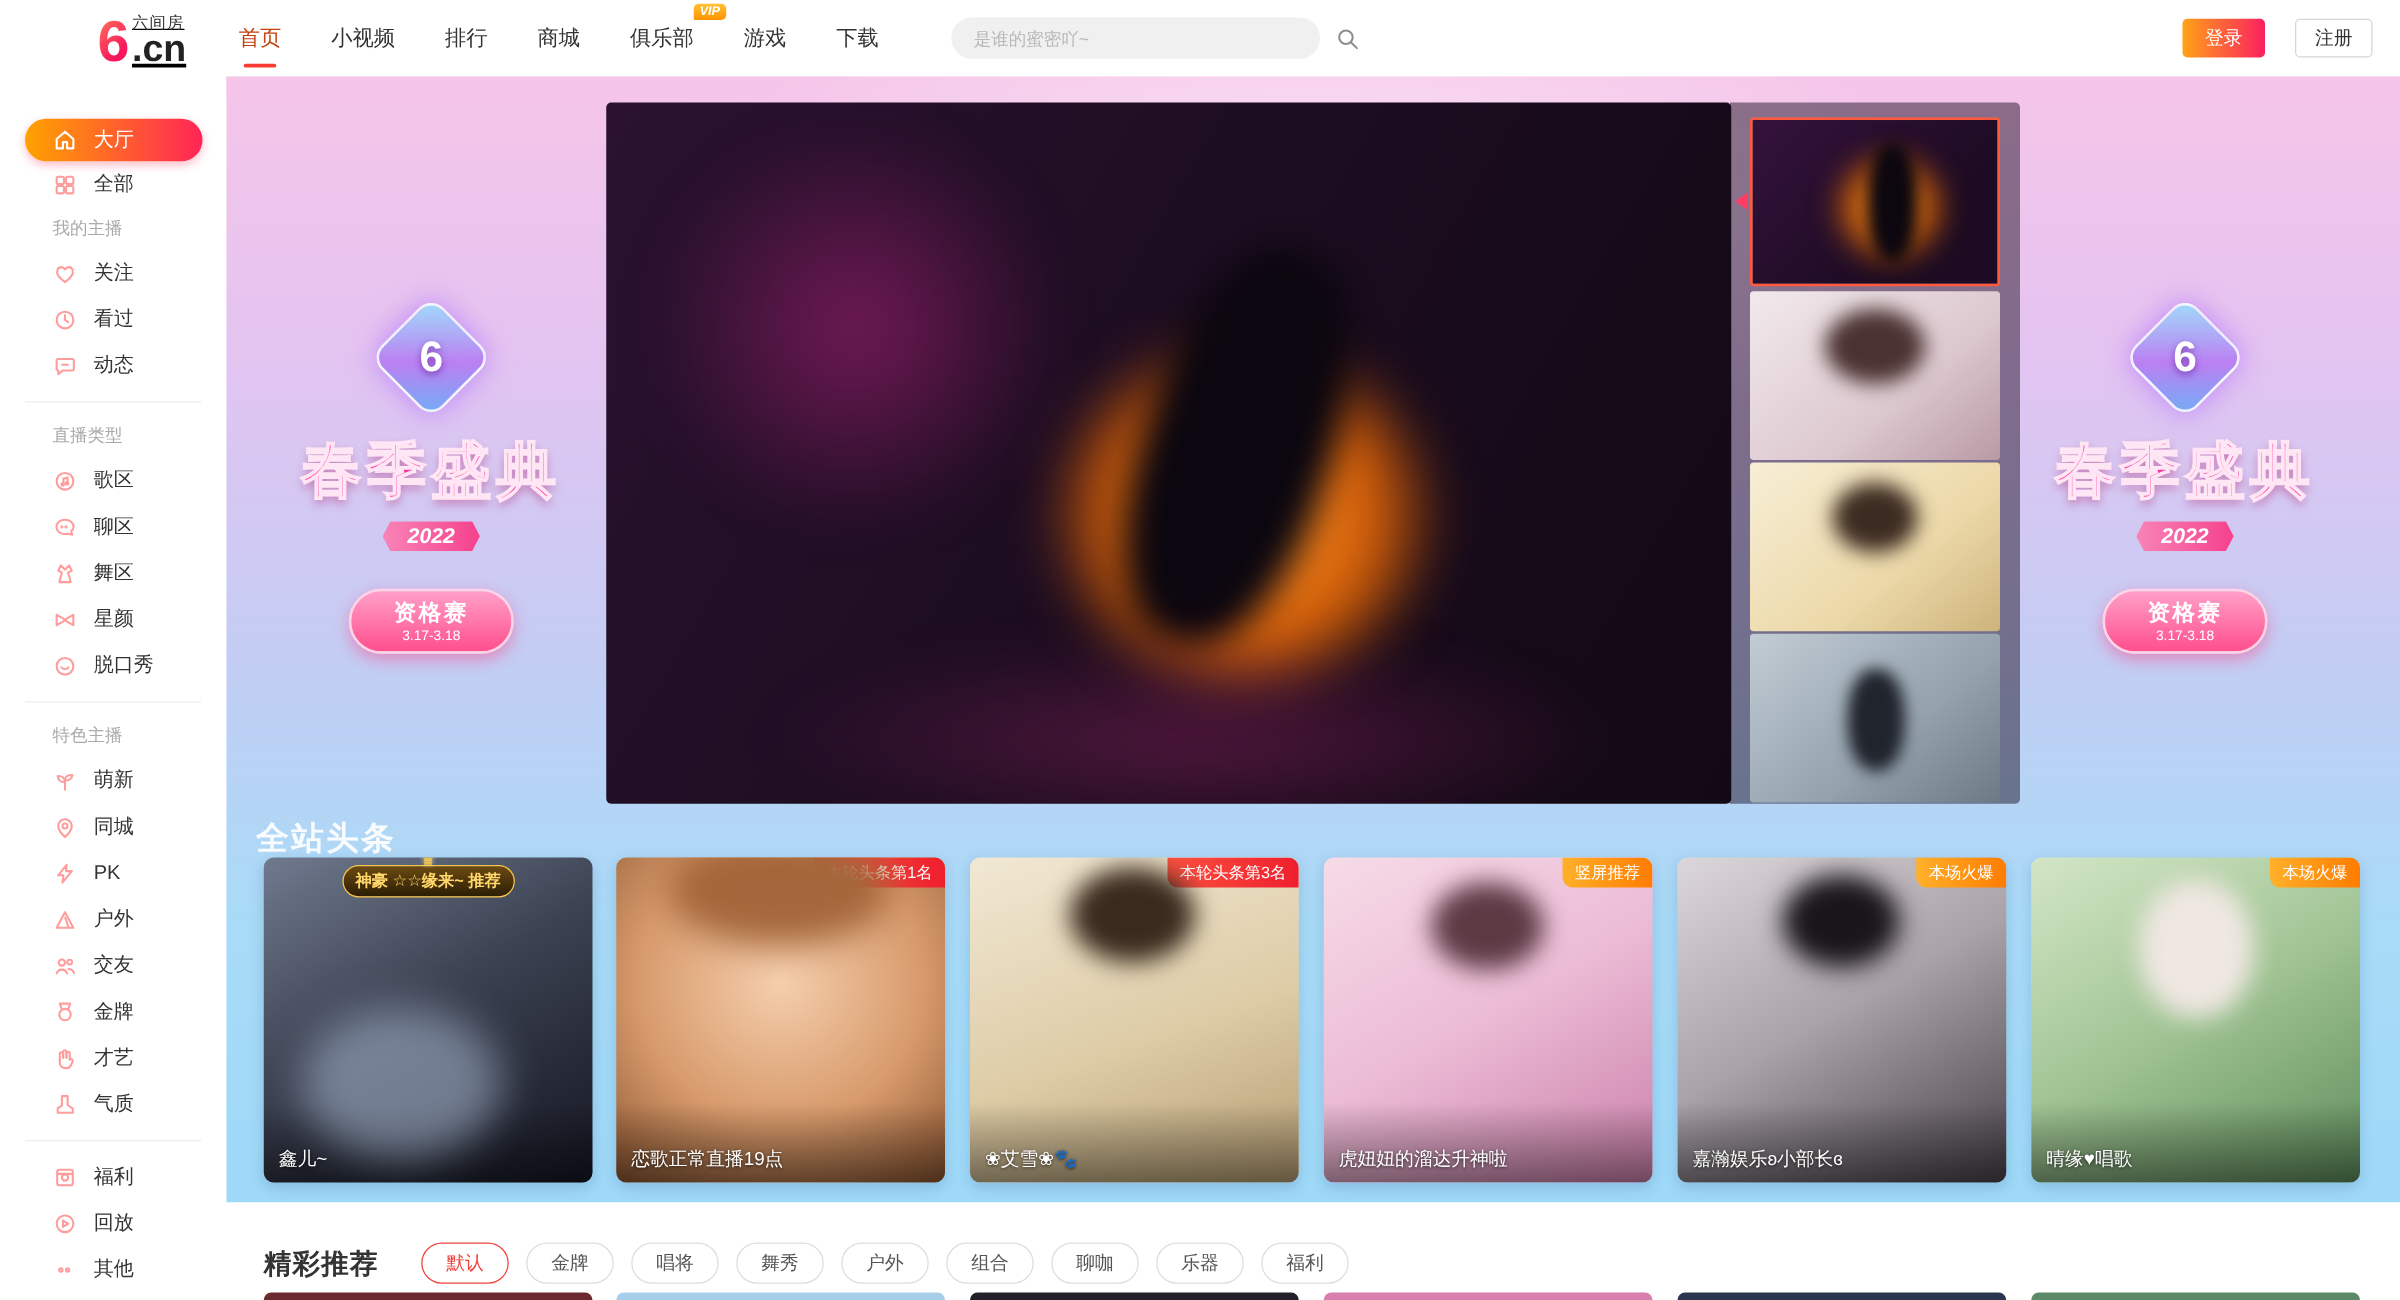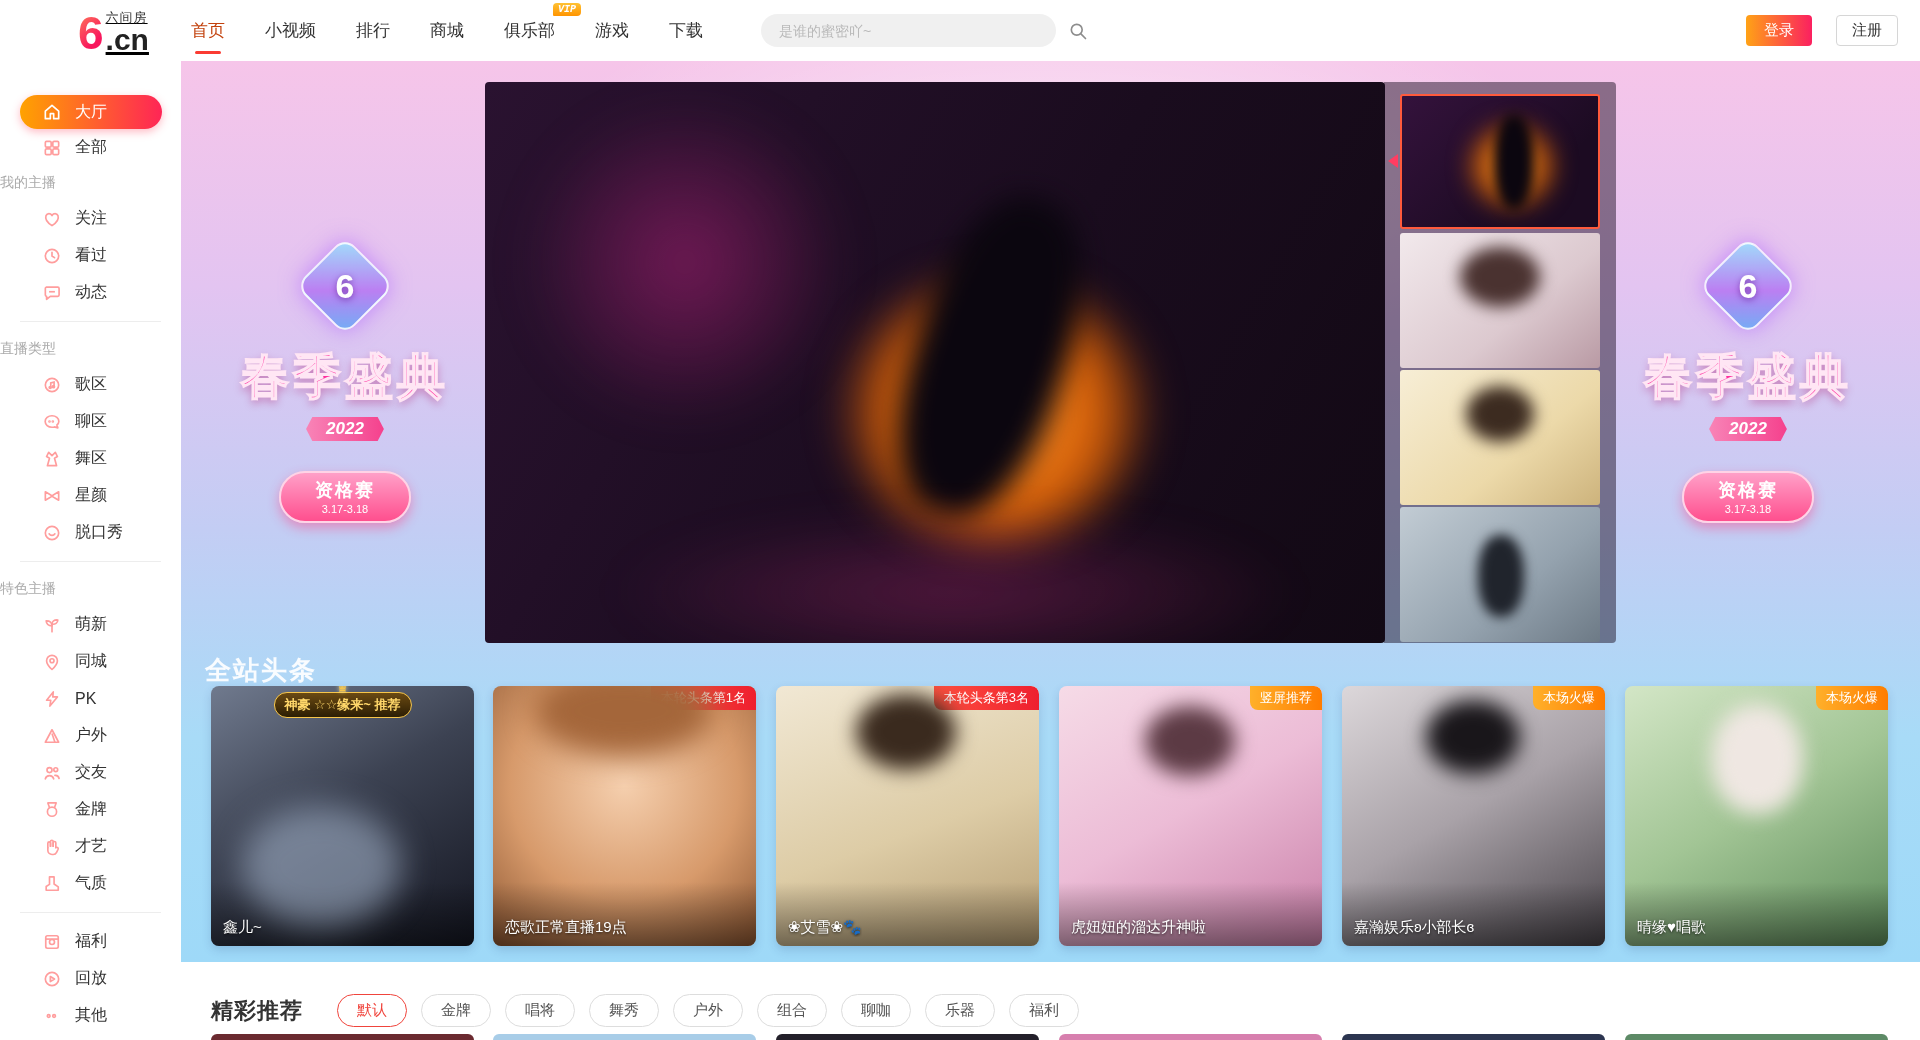--- a/index.html
+++ b/index.html
@@ -11,38 +11,38 @@
   .logo { display:flex; align-items:flex-end; margin-left:78px; cursor:pointer; }
   .logo-6 { font-size:46px; font-weight:bold; line-height:40px;
     background:linear-gradient(135deg,#ff7a59,#f8175d 70%); -webkit-background-clip:text; background-clip:text; color:transparent; }
   .logo-right { display:flex; flex-direction:column; align-items:flex-start; margin-left:2px;text-decoration:underline; }
   .logo-name { font-size:13px; color:#333; letter-spacing:1px; margin-bottom:0px; }
   .logo-cn { font-size:30px; font-weight:bold; color:#222; line-height:26px; }
   .nav { display:flex; align-items:center; margin-left:42px; gap:40px; }
   .nav-item { position:relative; font-size:17px; color:#333; text-decoration:none; cursor:pointer; padding:6px 0; }
   .nav-item.active { color:#c2410c; }
   .nav-item.active::after { content:""; position:absolute; left:50%; transform:translateX(-50%); bottom:-6px; width:26px; height:3px; border-radius:2px; background:#fa3b32; }
-  .vip-badge { position:absolute; top:-10px; right:-26px; background:linear-gradient(180deg,#ffc234,#ff9400); color:#fff; font-size:10px; font-weight:bold; padding:1px 5px; border-radius:4px 4px 4px 1px;font-family:Liberation Mono, monospace; }
+  .vip-badge { position:absolute; top:-10px; right:-26px; background:linear-gradient(180deg,#ffc234,#ff9400); color:#fff; font-size:10px; font-weight:bold; padding:1px 5px; border-radius:4px 4px 4px 1px; }
   .search-wrap { display:flex; align-items:center; margin-left:58px;justify-content:flex-end; }
   .search-input { width:295px; height:33px; border:none; outline:none; background:#f0f0f0; border-radius:17px; padding:0 18px; font-size:14px; color:#333; }
   .search-input::placeholder { color:#b9b9b9; }
   .search-icon { margin-left:12px; color:#8d8d8d; cursor:pointer; display:flex; }
   .auth { position:absolute; right:22px; top:15px; display:flex; gap:24px; }
   .btn-login { width:66px; height:31px; border:none; border-radius:4px; background:linear-gradient(90deg,#ffa216,#fb2060); color:#fff; font-size:15px; cursor:pointer; }
   .btn-register { width:62px; height:31px; border:1px solid #d6d6d6; border-radius:4px; background:#fff; color:#333; font-size:15px; cursor:pointer; }
 
   
   .sidebar { position:absolute; left:0; top:76px; width:181px; height:979px; background:#fff; z-index:20; padding-top:19px; }
   .s-item { display:flex; align-items:center; height:37px; padding-left:42px; gap:13px; font-size:16px; color:#333; cursor:pointer; }
   .s-icon { width:20px; height:20px; color:#ff9d9d; display:flex; align-items:center; justify-content:center; }
   .s-icon svg { width:20px; height:20px; }
   .s-item.active { margin-left:20px; margin-right:19px; height:34px; border-radius:17px; padding-left:22px;
     background:linear-gradient(90deg,#ffa200,#ff2556); color:#fff; box-shadow:0 3px 8px rgba(255,60,90,.35); }
   .s-item.active .s-icon { color:#fff; }
-  .s-group-label { height:34px; display:flex; align-items:center; font-size:14px; color:#aaa; }
+  .s-group-label { height:34px; display:flex; align-items:center; padding-left:42px; font-size:14px; color:#aaa; }
   .s-divider { height:1px; background:#ededed; margin:10px 20px; }
 
   
   .main { position:absolute; left:181px; top:61px; width:1739px; height:901px;
     background:linear-gradient(180deg,#f6c5e9 0%,#e3c4f1 25%,#c3cdf4 52%,#a8dbf7 75%,#9ed9f8 100%); overflow:hidden; }
   .main::before { content:""; position:absolute; left:20%; top:-10%; width:60%; height:45%; background:radial-gradient(ellipse at center,rgba(255,255,255,.55),rgba(255,255,255,0) 70%); }
 
   
   .player { position:absolute; left:304px; top:21px; width:900px; height:561px; border-radius:4px;
     background:linear-gradient(120deg,#2a1230 0%,#1a0c1e 55%,#120914 100%); overflow:hidden; }

